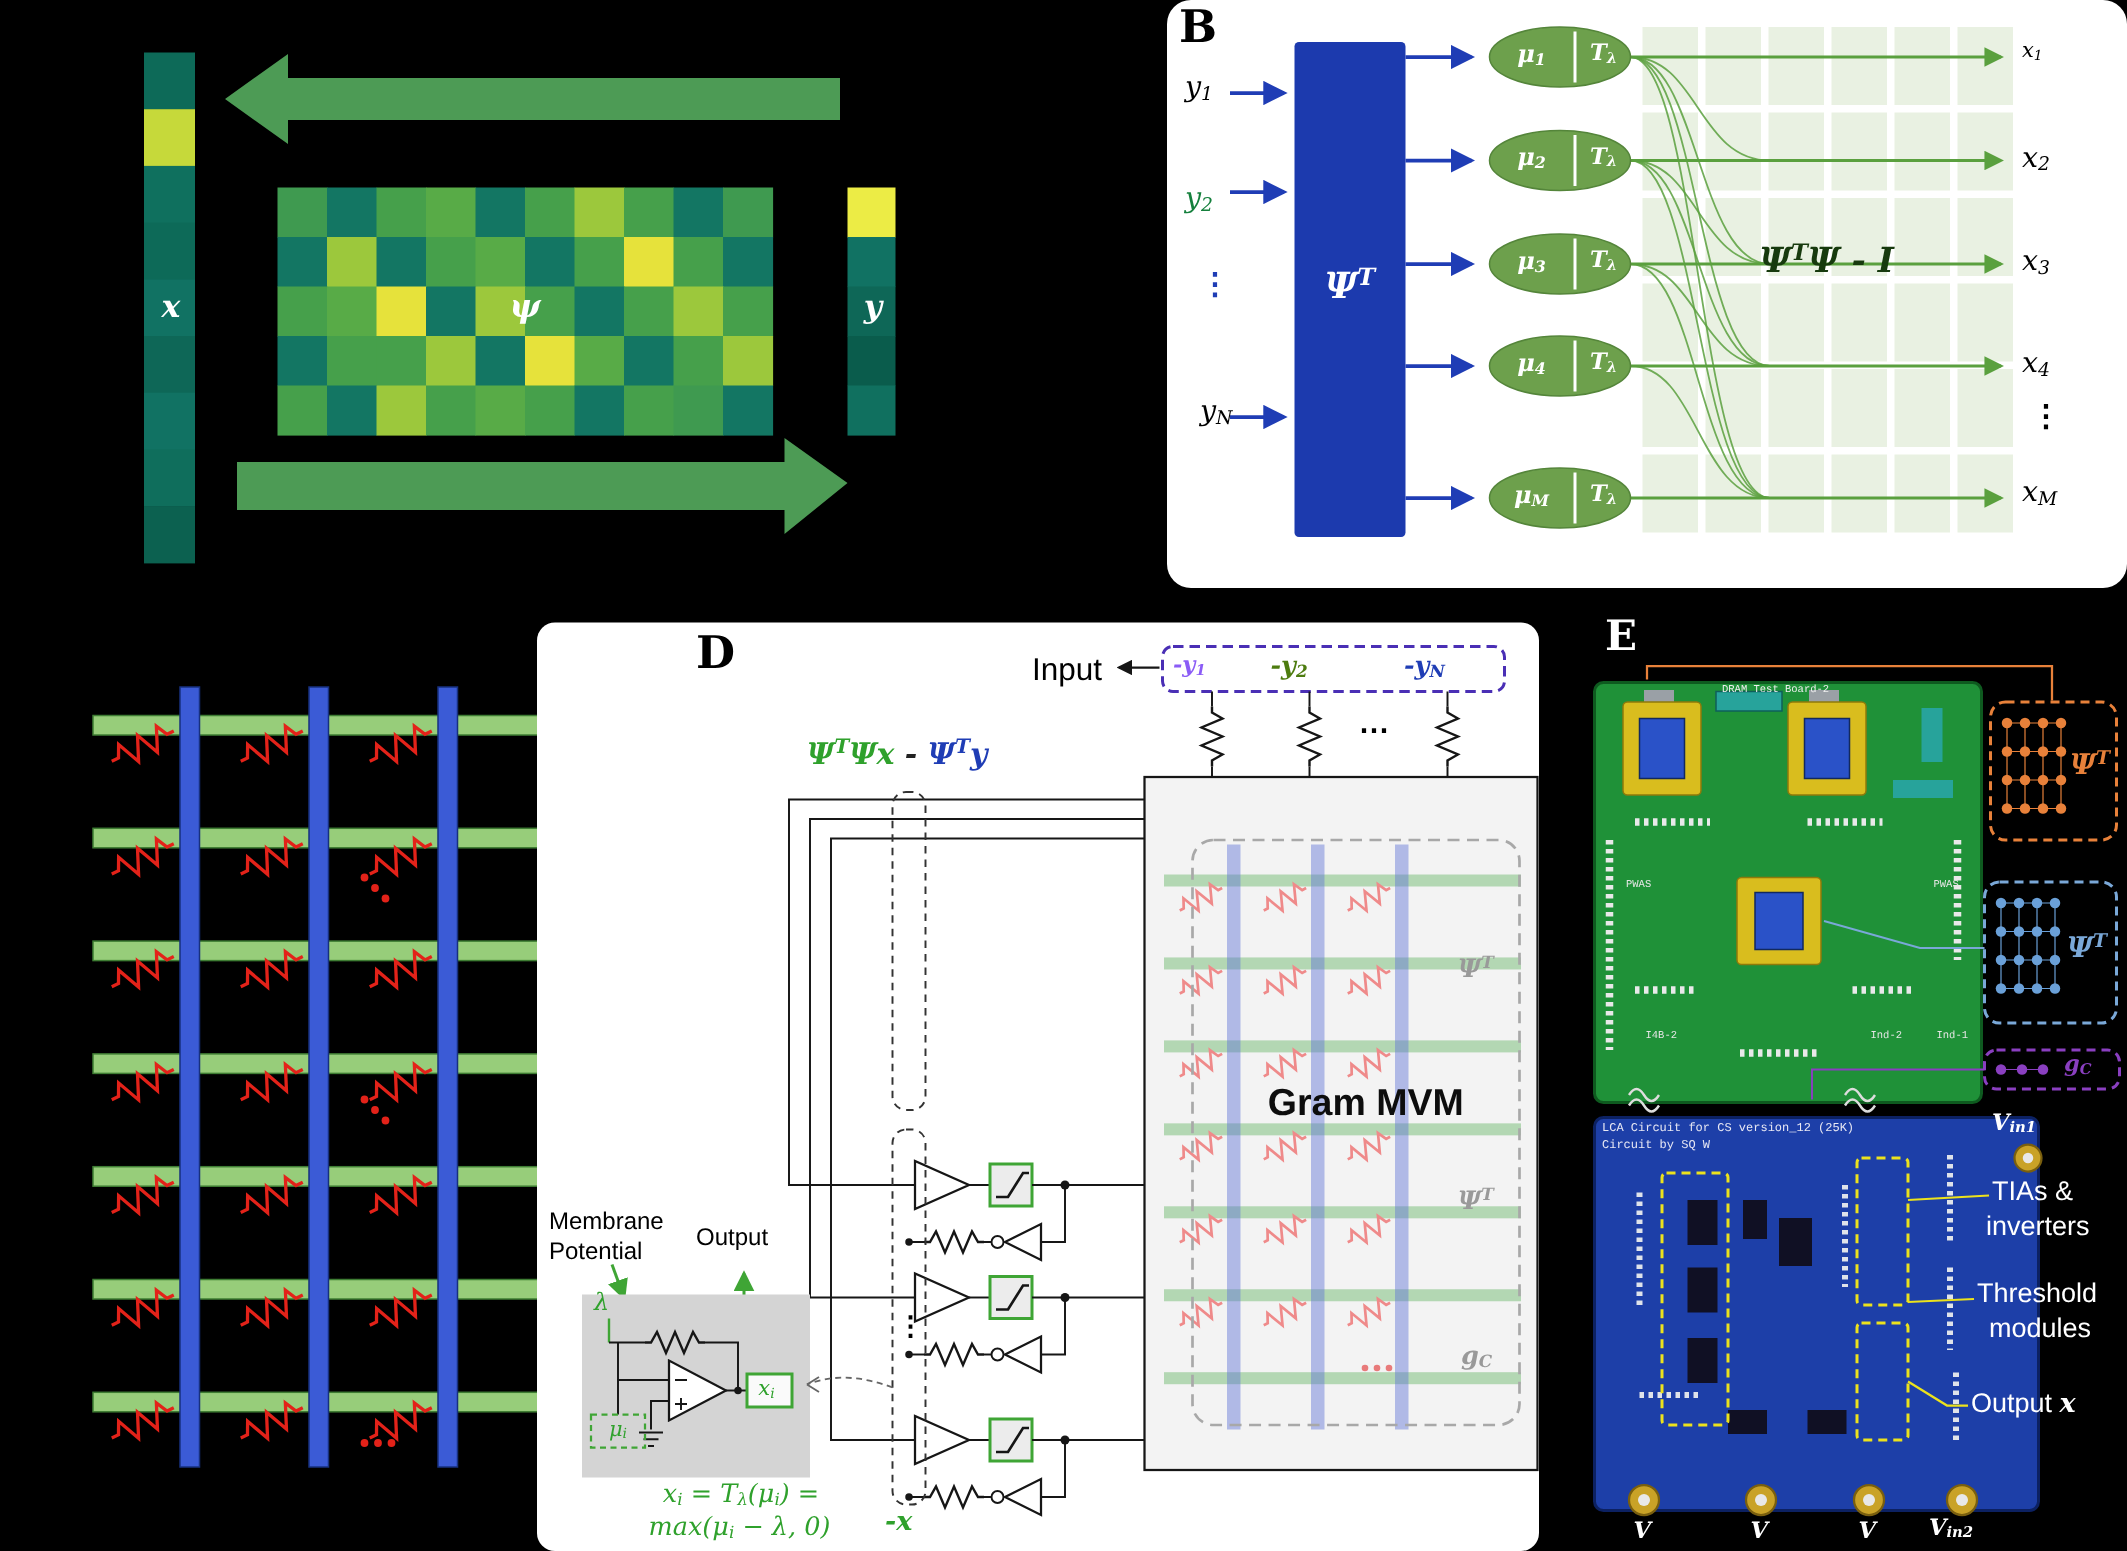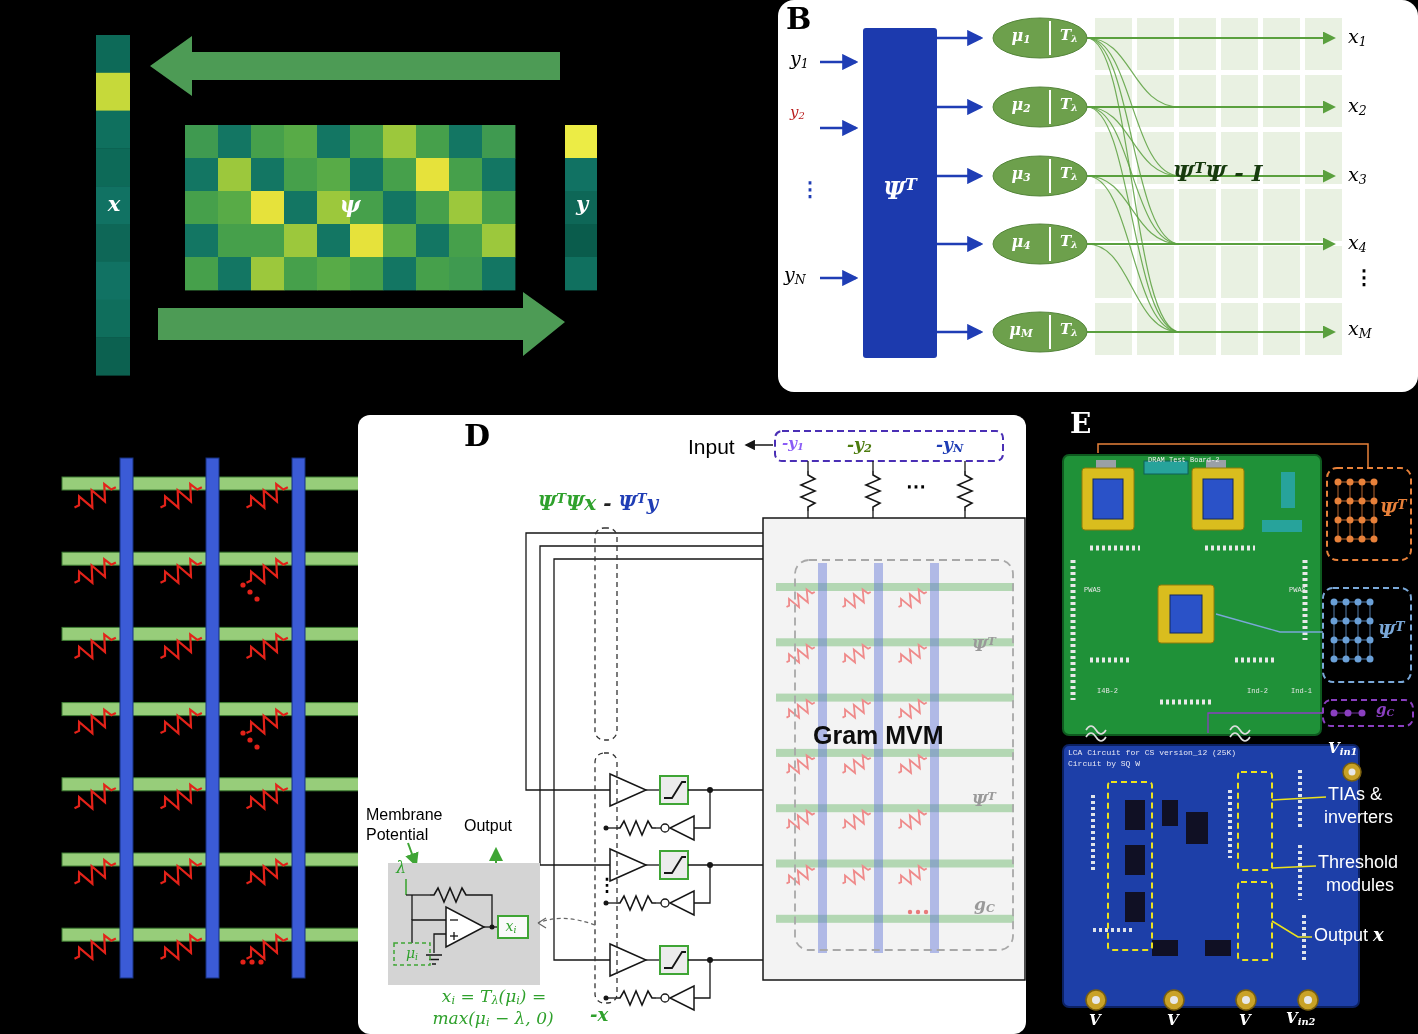--- a/index.html
+++ b/index.html
@@ -377,39 +377,39 @@
           <ellipse cx="262" cy="176" rx="47" ry="20" fill="#6da04c" stroke="#54853a" stroke-width="1"></ellipse>
           <line x1="272" y1="159" x2="272" y2="193" stroke="#fff" stroke-width="2"></line>
           <ellipse cx="262" cy="244" rx="47" ry="20" fill="#6da04c" stroke="#54853a" stroke-width="1"></ellipse>
           <line x1="272" y1="227" x2="272" y2="261" stroke="#fff" stroke-width="2"></line>
           <ellipse cx="262" cy="332" rx="47" ry="20" fill="#6da04c" stroke="#54853a" stroke-width="1"></ellipse>
           <line x1="272" y1="315" x2="272" y2="349" stroke="#fff" stroke-width="2"></line>
         </g>
     </svg>
     <div class="lbl serifB" style="left:8px;top:2px;font-size:30px;color:#000">B</div>
     <div class="lbl serifI" style="left:12px;top:48px;font-size:19px;color:#000"><span>y</span><span class="sub">1</span></div>
-    <div class="lbl serifI" style="left:12px;top:104px;font-size:15px;color:#b91c1c"><span>y</span><span class="sub">2</span></div>
+    <div class="lbl serifI" style="left:12px;top:122px;font-size:19px;color:#15803d"><span>y</span><span class="sub">2</span></div>
     <div class="lbl serifB" style="left:22px;top:178px;font-size:20px;color:#1f3db5"><span>⋮</span></div>
-    <div class="lbl serifI" style="left:6px;top:264px;font-size:19px;color:#000"><span>y</span><span class="sub">N</span></div>
+    <div class="lbl serifI" style="left:22px;top:264px;font-size:19px;color:#000"><span>y</span><span class="sub">N</span></div>
     <div class="lbl serifBI white ctr" style="left:85px;top:176px;width:74px;font-size:24px"><span>Ψ</span><span class="sup">T</span></div>
 
     <div class="lbl serifBI white ctr" style="left:222px;top:27px;width:42px;font-size:16px"><span>μ</span><span class="sub">1</span></div>
     <div class="lbl serifBI white ctr" style="left:274px;top:27px;width:34px;font-size:15px"><span>T</span><span class="sub">λ</span></div>
     <div class="lbl serifBI white ctr" style="left:222px;top:96px;width:42px;font-size:16px"><span>μ</span><span class="sub">2</span></div>
     <div class="lbl serifBI white ctr" style="left:274px;top:96px;width:34px;font-size:15px"><span>T</span><span class="sub">λ</span></div>
     <div class="lbl serifBI white ctr" style="left:222px;top:165px;width:42px;font-size:16px"><span>μ</span><span class="sub">3</span></div>
     <div class="lbl serifBI white ctr" style="left:274px;top:165px;width:34px;font-size:15px"><span>T</span><span class="sub">λ</span></div>
     <div class="lbl serifBI white ctr" style="left:222px;top:233px;width:42px;font-size:16px"><span>μ</span><span class="sub">4</span></div>
     <div class="lbl serifBI white ctr" style="left:274px;top:233px;width:34px;font-size:15px"><span>T</span><span class="sub">λ</span></div>
     <div class="lbl serifBI white ctr" style="left:222px;top:321px;width:42px;font-size:16px"><span>μ</span><span class="sub">M</span></div>
     <div class="lbl serifBI white ctr" style="left:274px;top:321px;width:34px;font-size:15px"><span>T</span><span class="sub">λ</span></div>
 
     <div class="lbl serifBI" style="left:395px;top:160px;font-size:23px;color:#173a0e"><span>Ψ</span><span class="sup">T</span><span>Ψ - I</span></div>
 
-    <div class="lbl serifI" style="left:570px;top:26px;font-size:19px;color:#000"><span>x</span><span class="sub">1</span></div>
+    <div class="lbl serifI" style="left:570px;top:26px;font-size:14px;color:#000"><span>x</span><span class="sub">1</span></div>
     <div class="lbl serifI" style="left:570px;top:95px;font-size:19px;color:#000"><span>x</span><span class="sub">2</span></div>
     <div class="lbl serifI" style="left:570px;top:164px;font-size:19px;color:#000"><span>x</span><span class="sub">3</span></div>
     <div class="lbl serifI" style="left:570px;top:232px;font-size:19px;color:#000"><span>x</span><span class="sub">4</span></div>
     <div class="lbl serifB" style="left:576px;top:266px;font-size:20px;color:#000"><span>⋮</span></div>
     <div class="lbl serifI" style="left:570px;top:318px;font-size:19px;color:#000"><span>x</span><span class="sub">M</span></div>
   </div>
 
   <div id="panelD" class="abs">
     <svg id="svgD" width="668" height="619" style="position:absolute;left:0;top:0">
       <defs>
@@ -541,21 +541,21 @@
       <path d="M180,508 l8,-5 M180,508 l8,5" stroke="#666" stroke-width="1.2" fill="none"></path>
     </svg>
 
     <div class="lbl serifB" style="left:106px;top:4px;font-size:30px;color:#000">D</div>
     <div class="lbl sans" style="left:330px;top:20px;font-size:21px;color:#000">Input</div>
     <div class="lbl serifBI" style="left:424px;top:20px;font-size:15px;color:#8b5cf6"><span>-y</span><span class="sub">1</span></div>
     <div class="lbl serifBI" style="left:489px;top:20px;font-size:17px;color:#4d7c0f"><span>-y</span><span class="sub">2</span></div>
     <div class="lbl serifBI" style="left:578px;top:20px;font-size:17px;color:#1f3db5"><span>-y</span><span class="sub">N</span></div>
     <div class="lbl serifB" style="left:548px;top:60px;font-size:20px;color:#000">⋯</div>
     <div class="lbl serifBI" style="left:180px;top:76px;font-size:20px"><span style="color: rgb(47, 161, 44);">Ψ</span><span class="sup" style="color: rgb(47, 161, 44);">T</span><span style="color: rgb(47, 161, 44);">Ψx</span><span style="color: rgb(34, 34, 34);"> - </span><span style="color: rgb(31, 61, 181);">Ψ</span><span class="sup" style="color: rgb(31, 61, 181);">T</span><span style="color: rgb(31, 61, 181);">y</span></div>
-    <div class="lbl sans" style="left:455px;top:306px;width:195px;font-size:25px;font-weight:bold;color:#0d0d0d">Gram MVM</div>
+    <div class="lbl sans" style="left:455px;top:306px;width:195px;text-align:center;font-size:25px;font-weight:bold;color:#0d0d0d">Gram MVM</div>
     <div class="lbl serifBI" style="left:614px;top:220px;font-size:17px;color:#999"><span>Ψ</span><span class="sup">T</span></div>
     <div class="lbl serifBI" style="left:614px;top:375px;font-size:17px;color:#999"><span>Ψ</span><span class="sup">T</span></div>
     <div class="lbl serifBI" style="left:616px;top:480px;font-size:17px;color:#999"><span>g</span><span class="sub">C</span></div>
     <div class="lbl sans" style="left:8px;top:391px;font-size:16px;color:#000">Membrane</div>
     <div class="lbl sans" style="left:8px;top:411px;font-size:16px;color:#000">Potential</div>
     <div class="lbl sans" style="left:106px;top:402px;font-size:16px;color:#000">Output</div>
     <div class="lbl serifI" style="left:38px;top:444px;font-size:16px;color:#2fa12c">λ</div>
     <div class="lbl serifI ctr" style="left:36px;top:530px;width:36px;font-size:14px;color:#2fa12c"><span>μ</span><span class="sub">i</span></div>
     <div class="lbl serifI ctr" style="left:140px;top:503px;width:26px;font-size:14px;color:#2fa12c"><span>x</span><span class="sub">i</span></div>
     <div class="lbl serifI ctr" style="left:46px;top:572px;width:180px;font-size:17px;color:#2fa12c"><span>x</span><span class="sub">i</span><span> = </span><span>T</span><span class="sub">λ</span><span>(</span><span>μ</span><span class="sub">i</span><span>) =</span></div>

